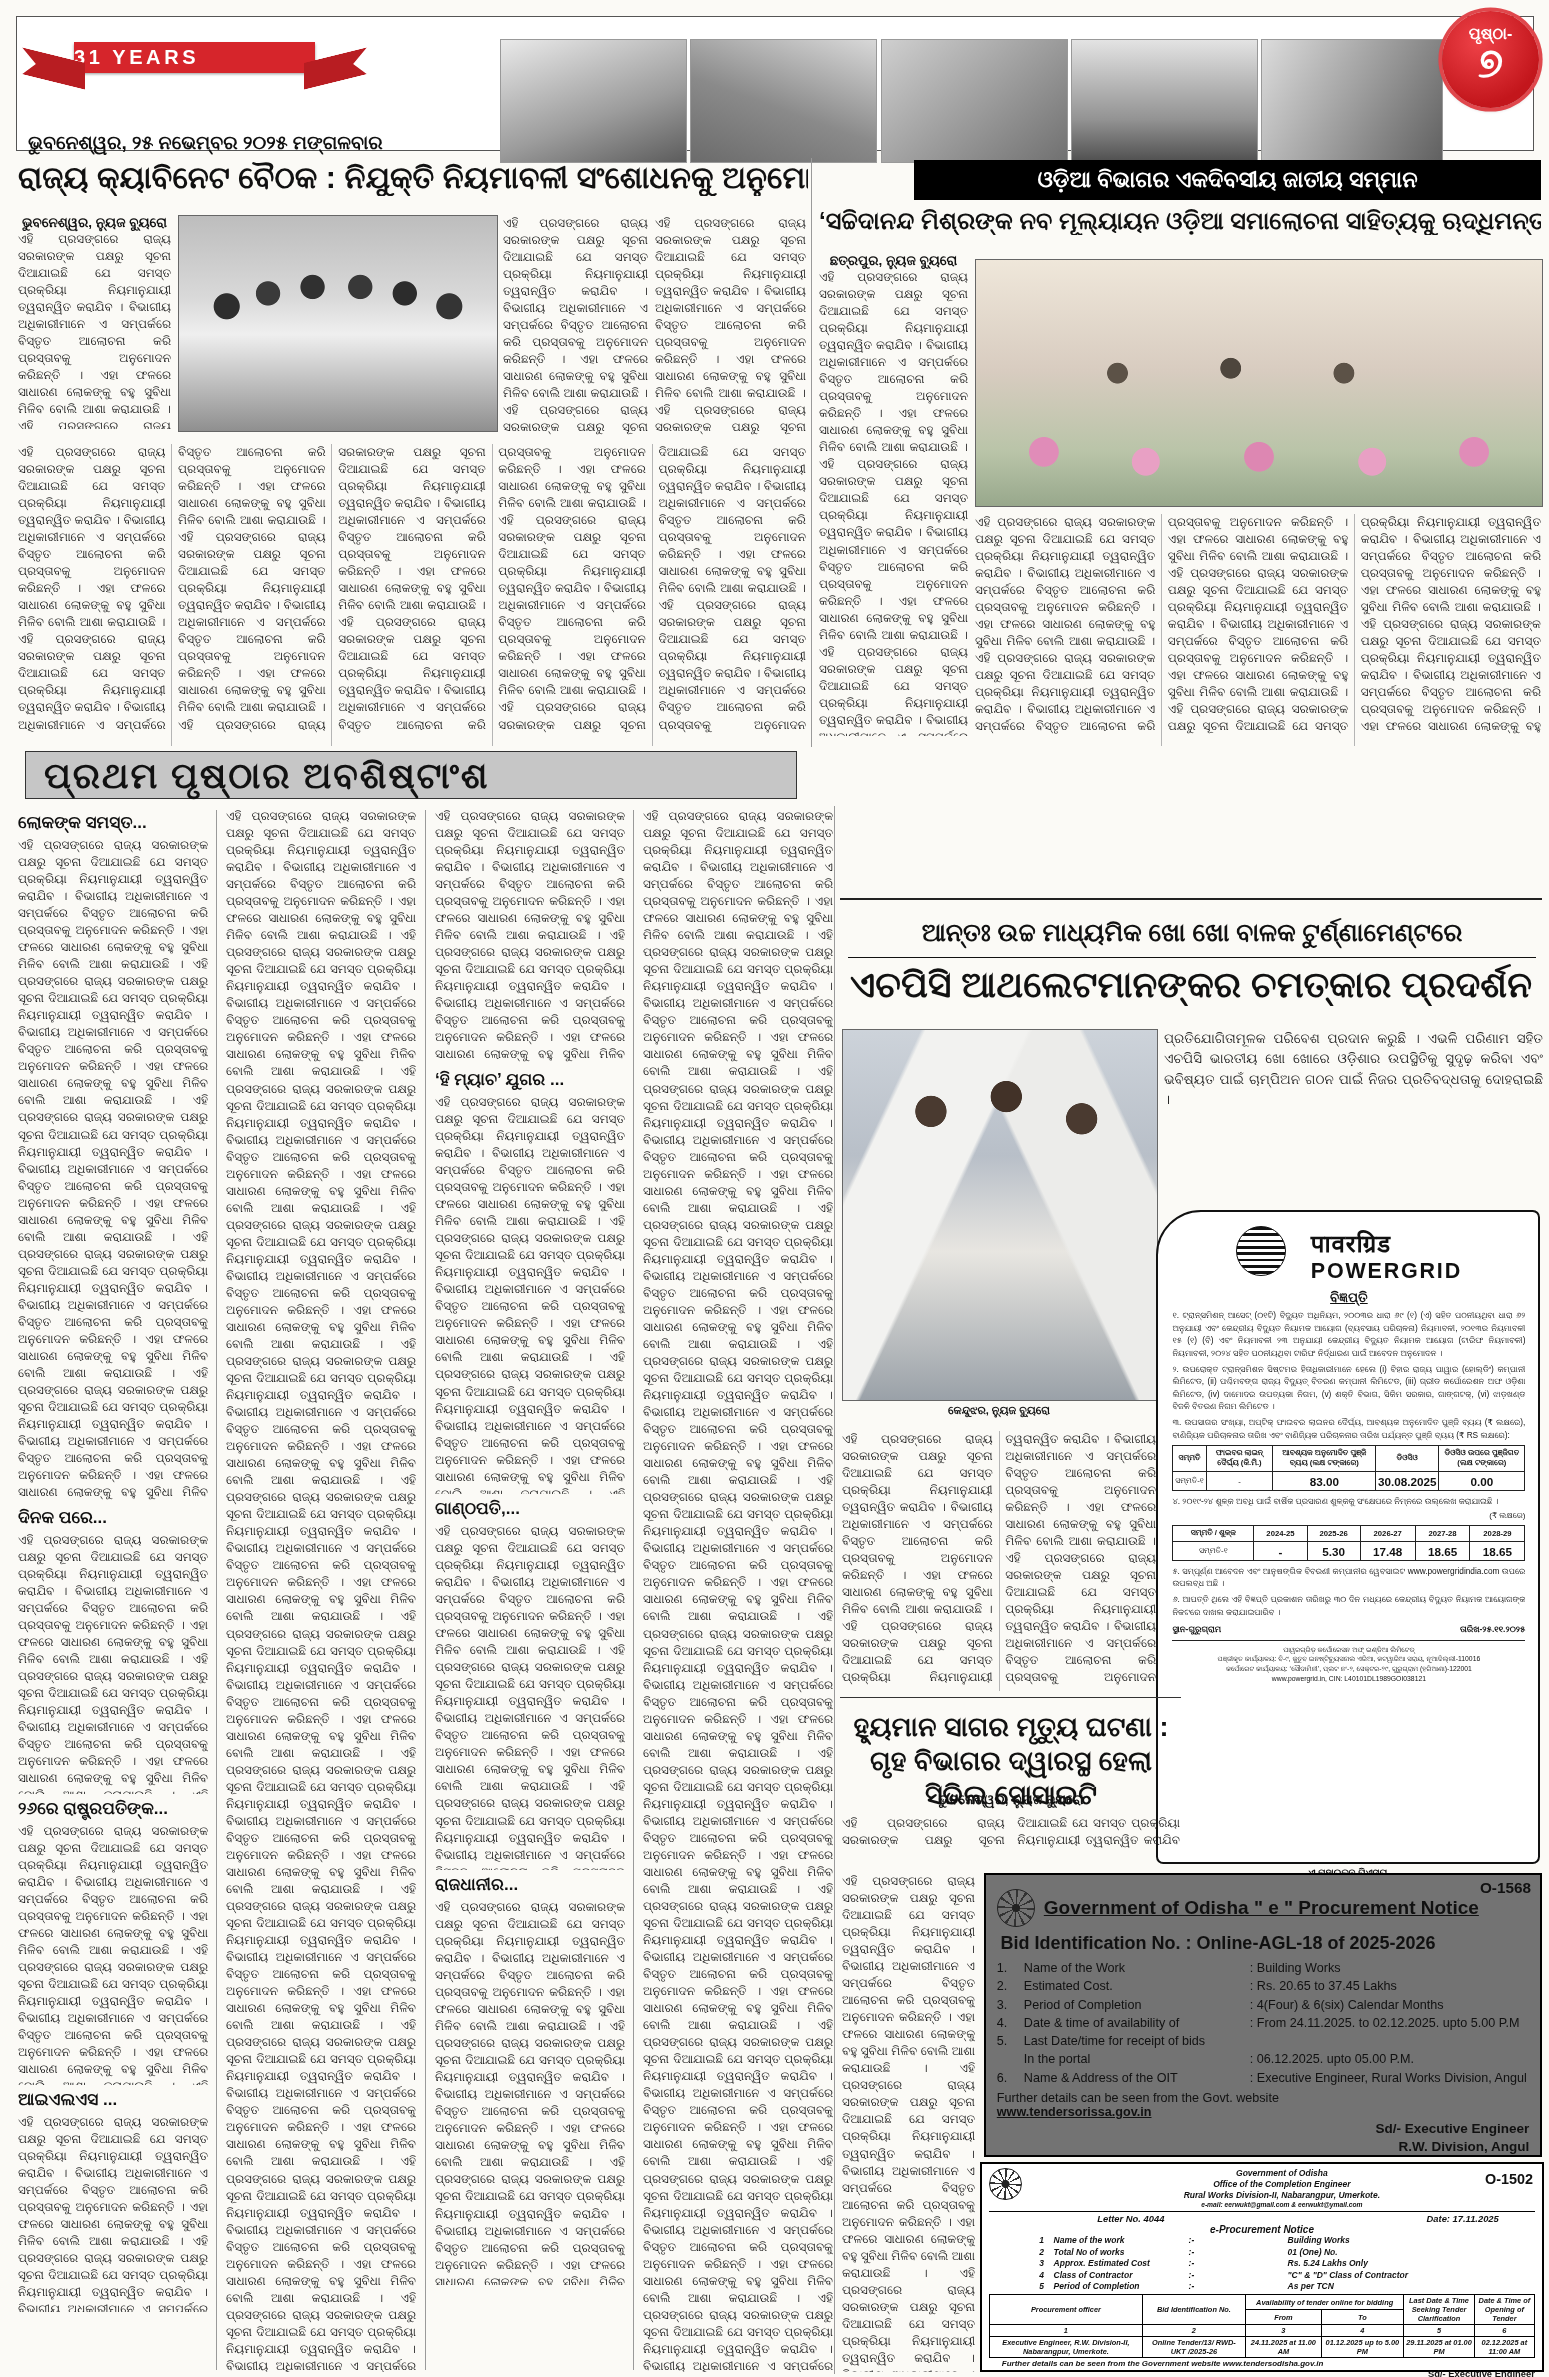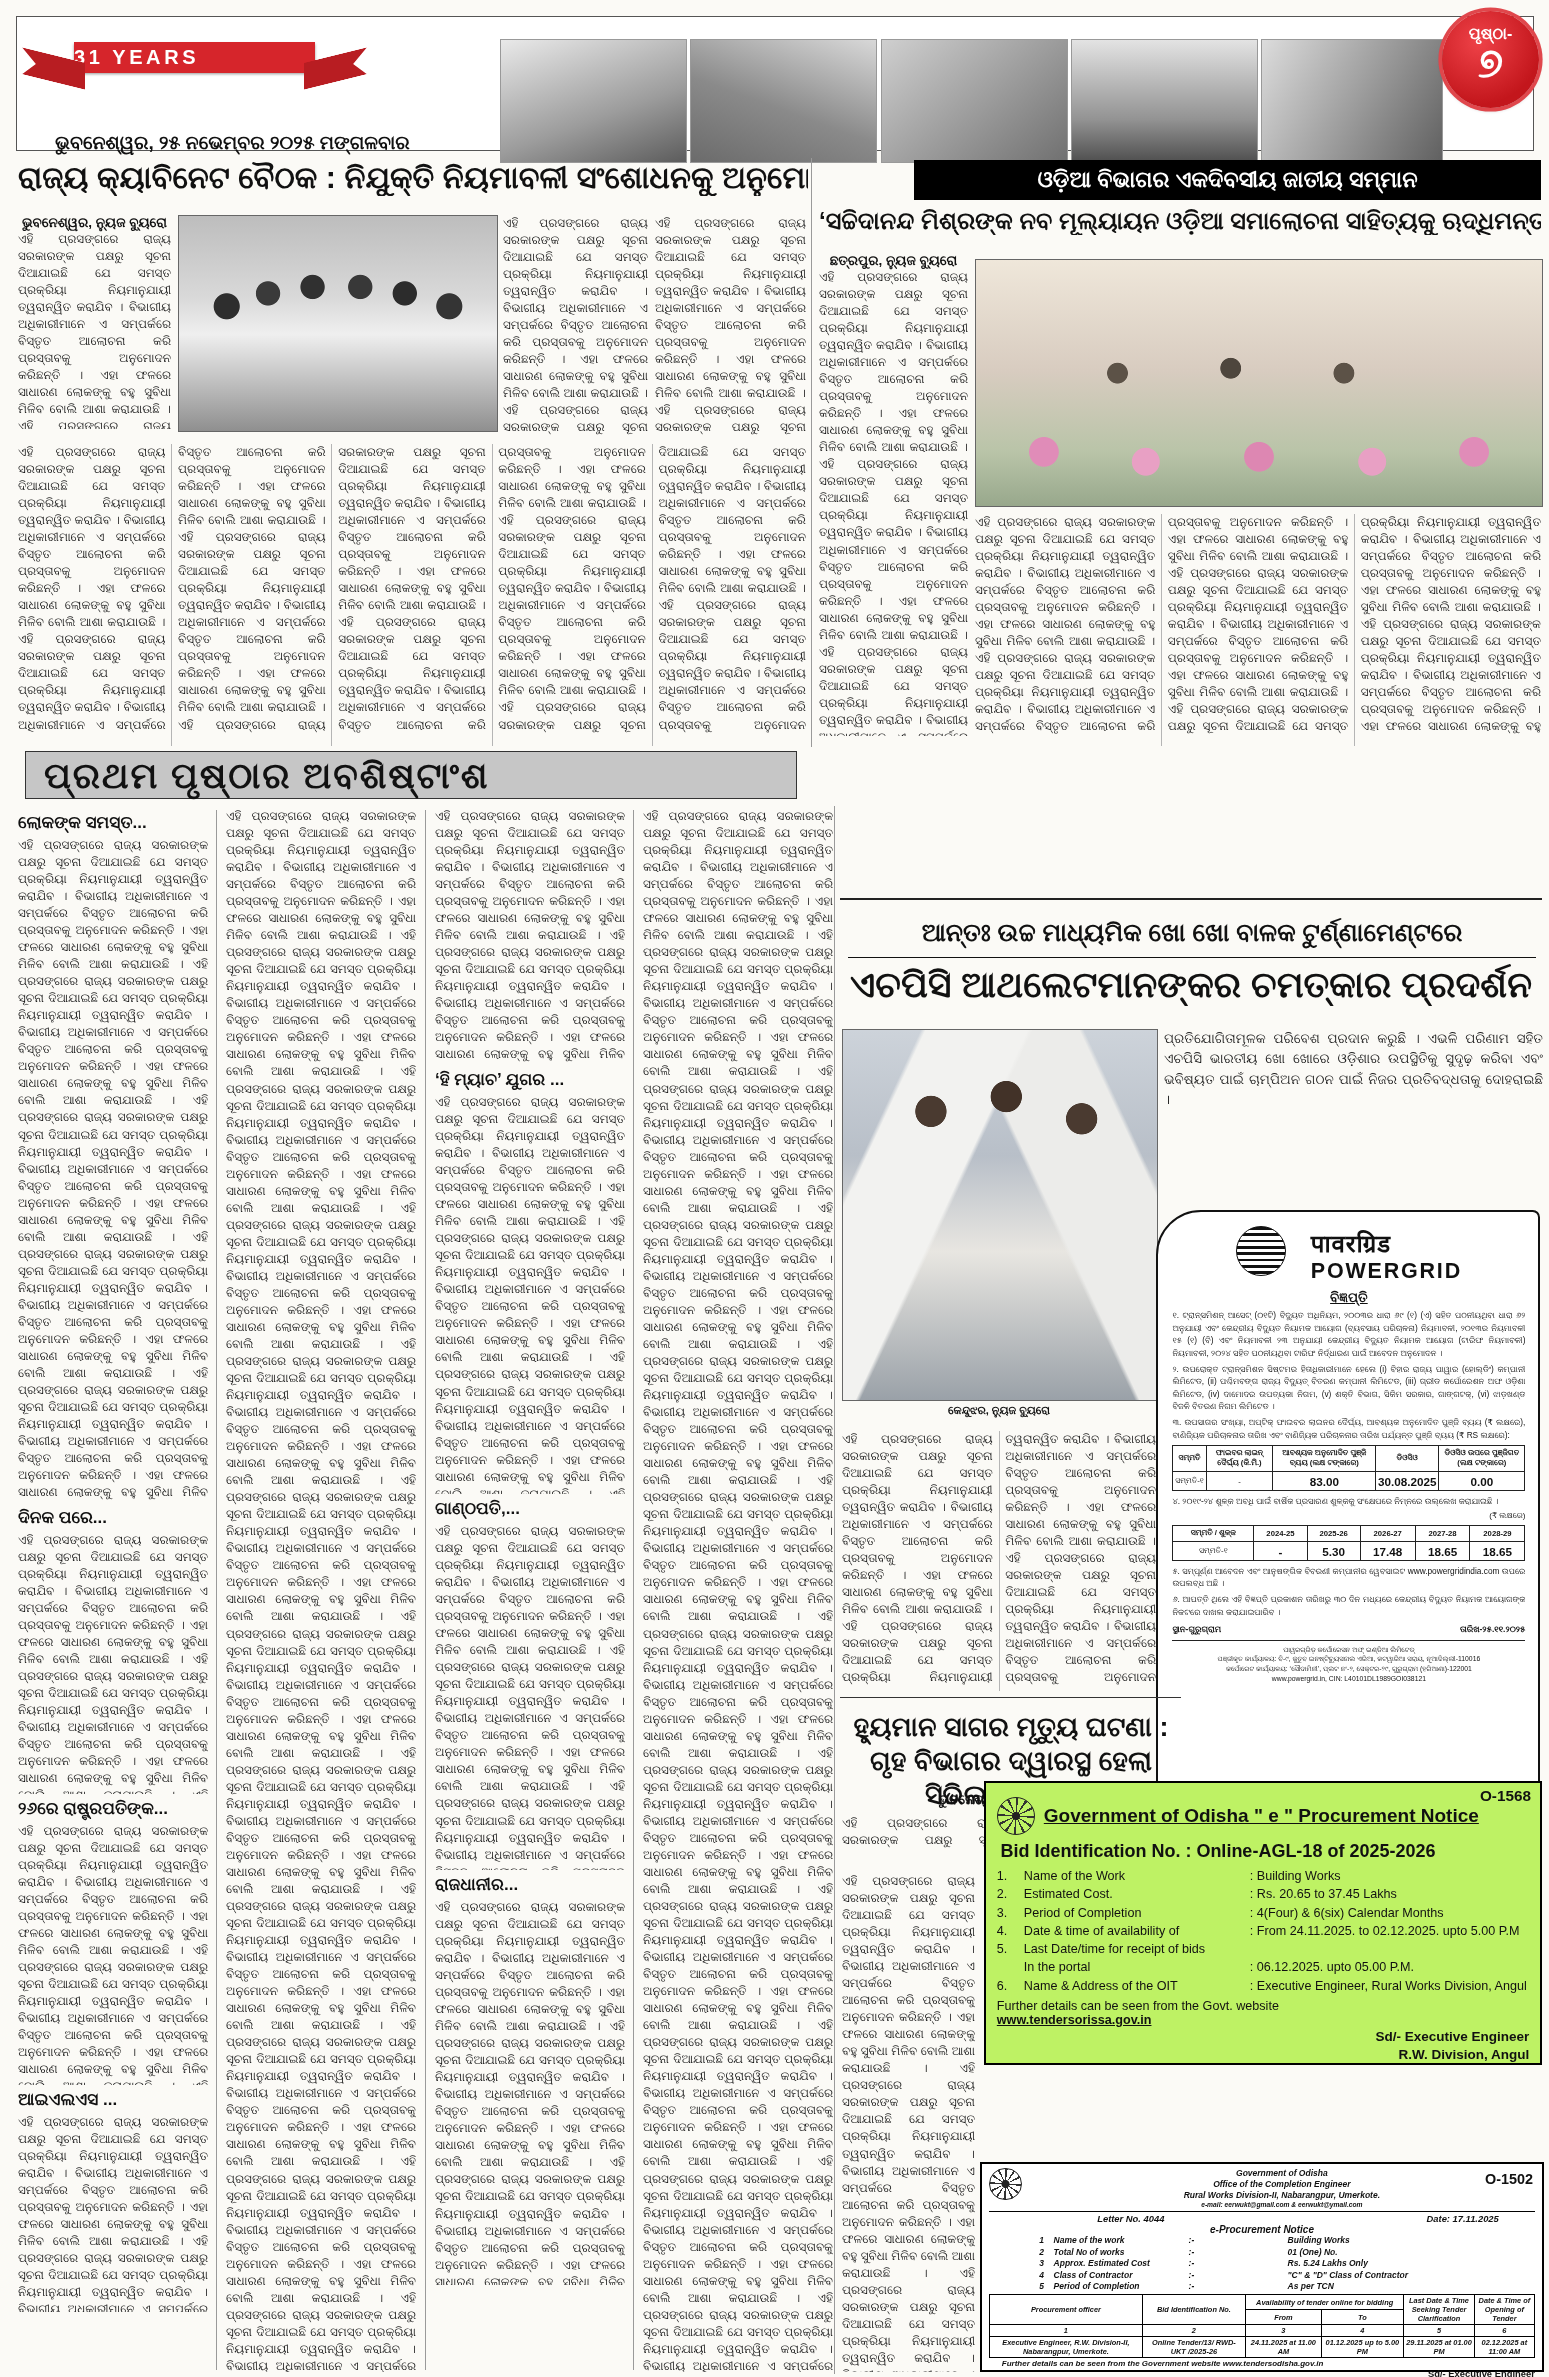--- a/index.html
+++ b/index.html
@@ -15,21 +15,21 @@
   #masthead{left:16px;top:16px;width:1516px;height:133px;border:1.8px solid #555;background:#fff;}
   #ribbon{left:57px;top:25px;width:241px;height:30.5px;background:#d6252b;color:#fff;
           font-weight:bold;font-size:20px;line-height:30.5px;letter-spacing:3.6px;
           box-shadow:0 1.8px 2.7px rgba(0,0,0,.4);}
   #ribbon:before,#ribbon:after{content:"";position:absolute;top:12.6px;width:63px;height:27px;background:#b81d22;}
   #ribbon:before{left:-52px;transform:skewY(14deg);clip-path:polygon(0 0,100% 0,100% 100%,0 100%,22% 50%);}
   #ribbon:after{right:-52px;transform:skewY(-14deg);clip-path:polygon(0 0,100% 0,78% 50%,100% 100%,0 100%);}
   #logo{left:54px;top:56px;width:431px;text-align:center;font-size:45px;font-weight:bold;font-style:italic;
         color:#2b2f9e;letter-spacing:2.7px;
         text-shadow:1.8px 1.8px 0 #fff,-1.8px -1.8px 0 #fff,1.8px -1.8px 0 #fff,-1.8px 1.8px 0 #fff,3.6px 3.6px 0 #a9aee0;}
-  #dateline{left:38px;top:115px;width:476px;font-size:19px;font-weight:bold;}
+  #dateline{left:11px;top:115px;width:476px;font-size:19px;font-weight:bold;}
   .mtile{top:21.5px;height:122px;width:185px;border:0.9px solid #999;}
   .g1{background:linear-gradient(160deg,#e9e9e9,#9c9c9c 60%,#5c5c5c);}
   .g2{background:linear-gradient(200deg,#d8d8d8,#8a8a8a 55%,#6b6b6b);}
   .g3{background:linear-gradient(140deg,#cfcfcf,#a9a9a9 40%,#707070);}
   .g4{background:linear-gradient(180deg,#e3e3e3,#939393 65%,#4f4f4f);}
   .g5{background:linear-gradient(120deg,#dcdcdc,#9f9f9f 50%,#606060);}
   #page-badge{left:1442px;top:10.8px;width:97px;height:97px;border-radius:50%;
       background:radial-gradient(circle at 38% 32%,#ef4248,#c3161c 70%);color:#fff;text-align:center;
       box-shadow:0 0 0 3.6px #e0474c,0 1.8px 4.5px rgba(0,0,0,.45);}
   #page-badge .small{display:block;font-size:16px;font-weight:bold;margin-top:14.4px;}
@@ -117,21 +117,21 @@
   #pg-tagline{left:1156px;top:1867px;width:384px;text-align:center;font-size:10px;font-weight:bold;}
 
   
   #hs-rule{left:840px;top:1697px;width:341px;height:0.9px;background:#333;}
   #hs-headline{left:842px;top:1711px;width:338px;font-size:27px;font-weight:bold;text-align:center;line-height:1.25;}
   #hs-byline{left:842px;top:1792px;width:338px;font-size:13.5px;}
   #hs-colA{left:842px;top:1815px;width:338px;height:50px;column-count:2;column-gap:12.6px;}
   #hs-colB{left:842px;top:1873px;width:133px;height:499px;}
 
   
-  #n1568{left:984px;top:1781px;width:558px;height:284px;border:2.2px solid #000;background:#bef264;
+  #n1568{left:984px;top:1873px;width:558px;height:284px;border:2.2px solid #000;background:#737373;
       box-sizing:border-box;padding:7.2px 10.8px;}
   #n1568-code{position:absolute;right:9px;top:3.6px;font-weight:bold;font-size:15.3px;}
   #n1568-head{display:flex;align-items:center;gap:9px;margin-top:7.2px;}
   .emblem{width:36px;height:36px;border-radius:50%;border:1.8px solid #222;flex:0 0 auto;
       background:radial-gradient(circle,#222 0 3.6px,transparent 4.5px),
                  repeating-conic-gradient(#333 0 8deg,transparent 8deg 30deg);}
   #n1568-title{font-size:19px;font-weight:bold;text-decoration:underline;}
   #n1568-bid{font-size:18px;font-weight:bold;margin:5.4px 0 5.4px 3.6px;}
   .nrow{display:flex;font-size:12.6px;line-height:1.45;}
   .nrow .nn{width:27px;flex:0 0 auto;}

